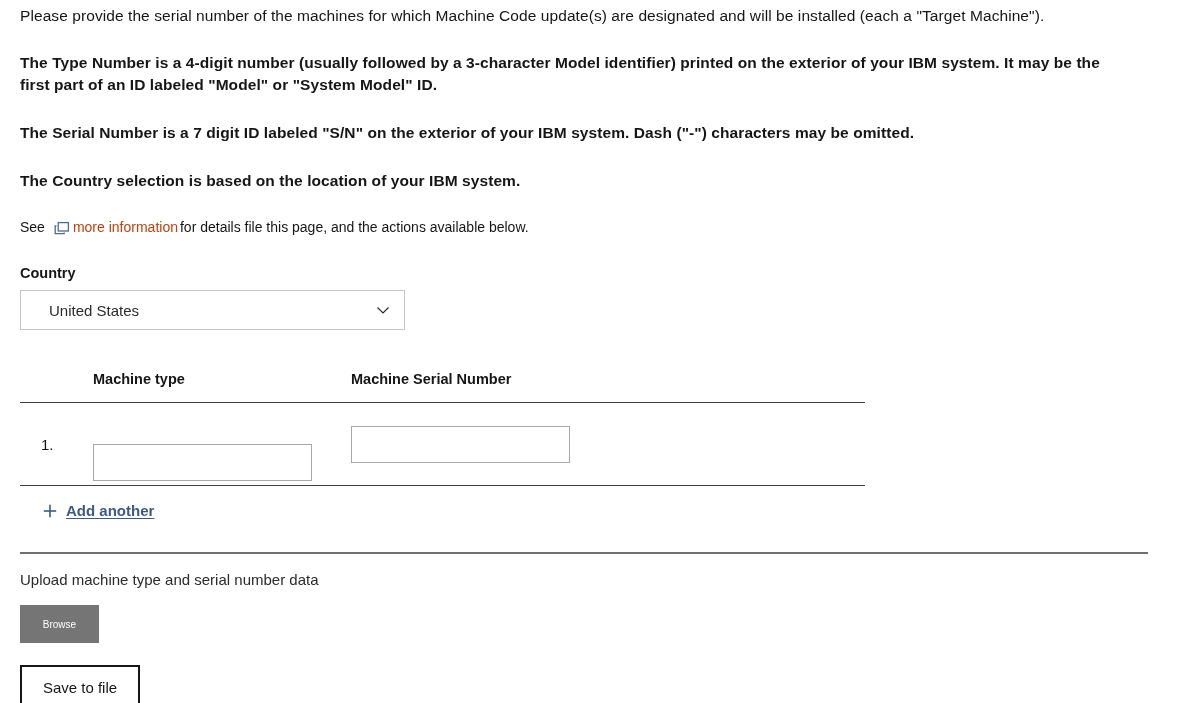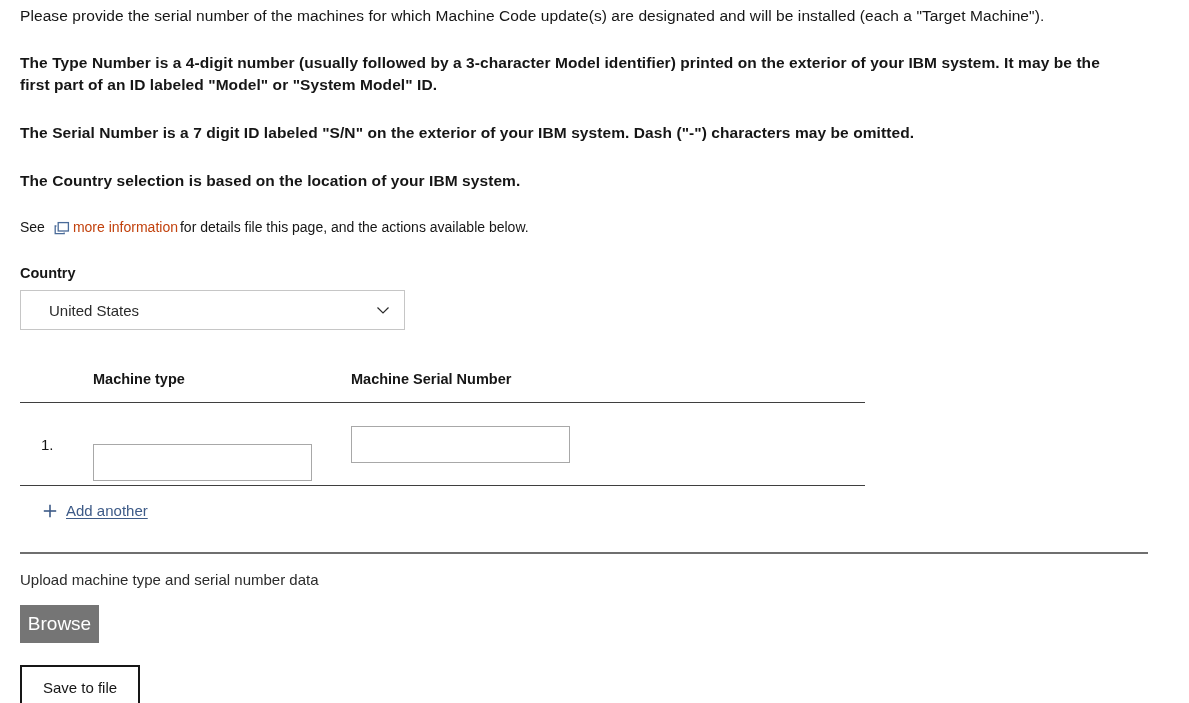--- a/index.html
+++ b/index.html
@@ -162,20 +162,21 @@
   }
 
   
   .add-another {
     margin-top: 16px;
     margin-left: 22px;
     display: inline-flex;
     align-items: center;
     cursor: pointer;
     font-size: 15px;
+    font-weight: bold;
   }
   .plus-icon {
     width: 16px;
     height: 16px;
     margin-right: 8px;
     display: inline-flex;
     align-items: center;
     justify-content: center;
     flex: 0 0 auto;
   }
@@ -199,21 +200,21 @@
   }
   .browse-btn {
     margin-top: 16px;
     display: inline-flex;
     align-items: center;
     justify-content: center;
     width: 79px;
     height: 38px;
     background: #757575;
     color: #ffffff;
-    font-size: 19px;
+    font-size: 10px;
     border: none;
     cursor: pointer;
     font-family: "Liberation Sans", sans-serif;
     padding: 0;
   }
   .save-btn {
     margin-top: 22px;
     display: inline-flex;
     align-items: center;
     justify-content: center;

